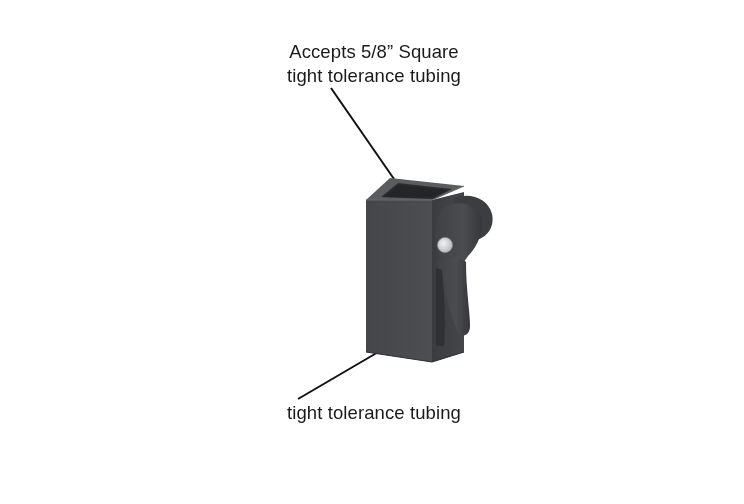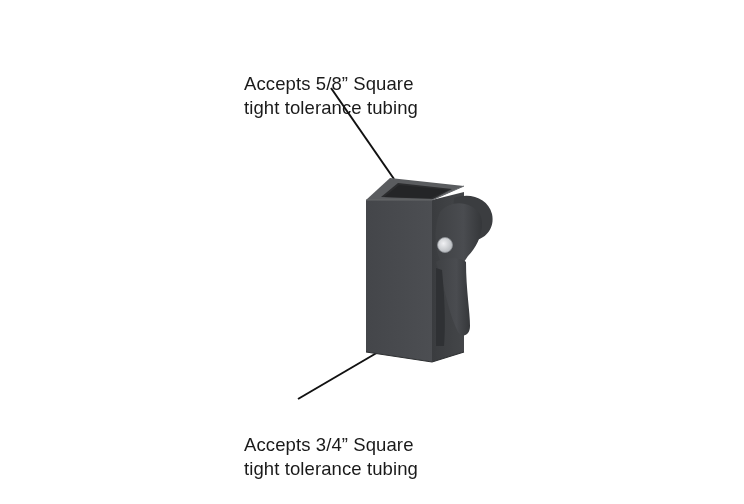--- a/index.html
+++ b/index.html
@@ -1,38 +1,37 @@
 <!DOCTYPE html>
 <html><head>
   <meta charset="utf-8">
   <style>
     html, body { margin: 0; padding: 0; }
     body {
       width: 744px; height: 504px; background: #ffffff; position: relative; overflow: hidden;
       font-family: "Liberation Sans", "DejaVu Sans", sans-serif;
     }
     .callout {
-      position: absolute; text-align: left; color: #1a1a1a;
-      font-size: 18.5px; line-height: 24px; letter-spacing: 0.1px; white-space: nowrap; margin-top: 32px;
+      position: absolute; text-align: center; color: #1a1a1a;
+      font-size: 18.5px; line-height: 24px; letter-spacing: 0.1px; white-space: nowrap;
     }
     .callout span { display: block; }
     #callout-top { left: 244px; top: 40px; width: 260px; }
     #callout-bottom { left: 244px; top: 401px; width: 260px; }
     svg.scene { position: absolute; left: 0; top: 0; }
   </style>
 </head>
 <body>
 
 <div id="callout-top" class="callout">
   <span>Accepts 5/8” Square</span>
   <span>tight tolerance tubing</span>
 </div>
 
 <div id="callout-bottom" class="callout">
-  <span>Accepts 3/4” Square</span>
   <span>tight tolerance tubing</span>
 </div>
 
 <svg class="scene" width="744" height="504" viewBox="0 0 744 504">
   <defs>
     <linearGradient id="frontGrad" x1="0" y1="0" x2="1" y2="0">
       <stop offset="0" stop-color="#44464a"></stop>
       <stop offset="1" stop-color="#4c4e52"></stop>
     </linearGradient>
     <linearGradient id="sideGrad" x1="0" y1="0" x2="1" y2="0">

